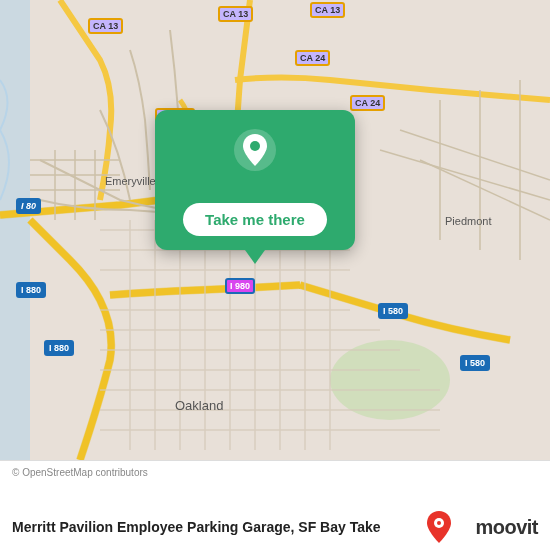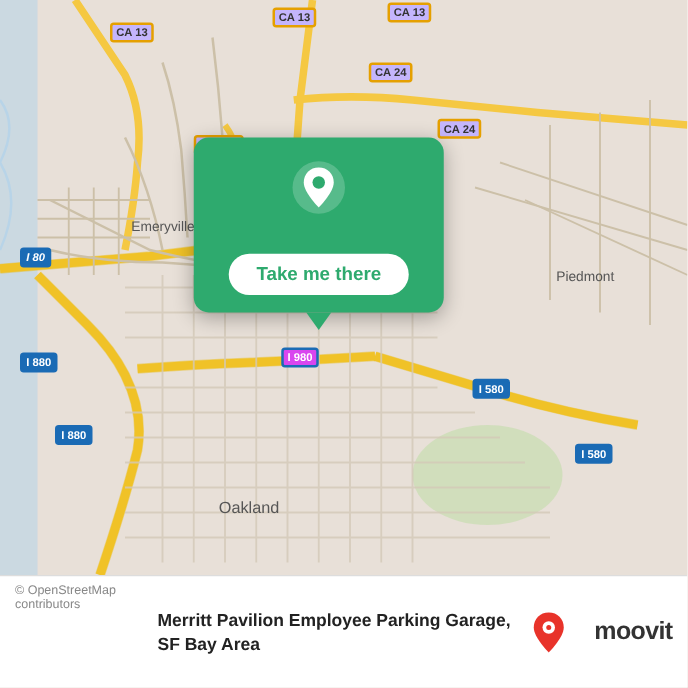--- a/index.html
+++ b/index.html
@@ -72,21 +72,21 @@
       cursor: pointer;
       white-space: nowrap;
     }
 
     
     #bottom-bar {
       width: 550px;
       height: 90px;
       background-color: white;
       display: flex;
-      flex-direction: row;
+      flex-direction: column;
       justify-content: space-between;
       padding: 6px 12px 6px;
       border-top: 1px solid #ddd;
       position: relative;
     }
 
     #attribution {
       font-size: 10px;
       color: #888;
     }
@@ -246,21 +246,21 @@
       <circle cx="22" cy="18" r="5" fill="#2eaa6e"></circle>
     </svg>
     <button id="take-me-there-btn">Take me there</button>
   </div>
 
 </div>
 
 <div id="bottom-bar">
   <div id="attribution">© OpenStreetMap contributors</div>
   <div id="location-row">
-    <div id="location-text">Merritt Pavilion Employee Parking Garage, SF Bay Area</div>
+    <div id="location-text">Merritt Pavilion Employee Parking Garage, SF Bay Take</div>
     <div id="moovit-logo">
 
       <svg class="moovit-pin" viewBox="0 0 28 34" xmlns="http://www.w3.org/2000/svg">
         <path d="M14 1 C7,1 2,6 2,13 C2,21 14,33 14,33 C14,33 26,21 26,13 C26,6 21,1 14,1 Z" fill="#e8332a"></path>
         <circle cx="14" cy="13" r="5" fill="white"></circle>
         <circle cx="14" cy="13" r="2" fill="#e8332a"></circle>
       </svg>
       <span class="moovit-text">moovit</span>
     </div>
   </div>

